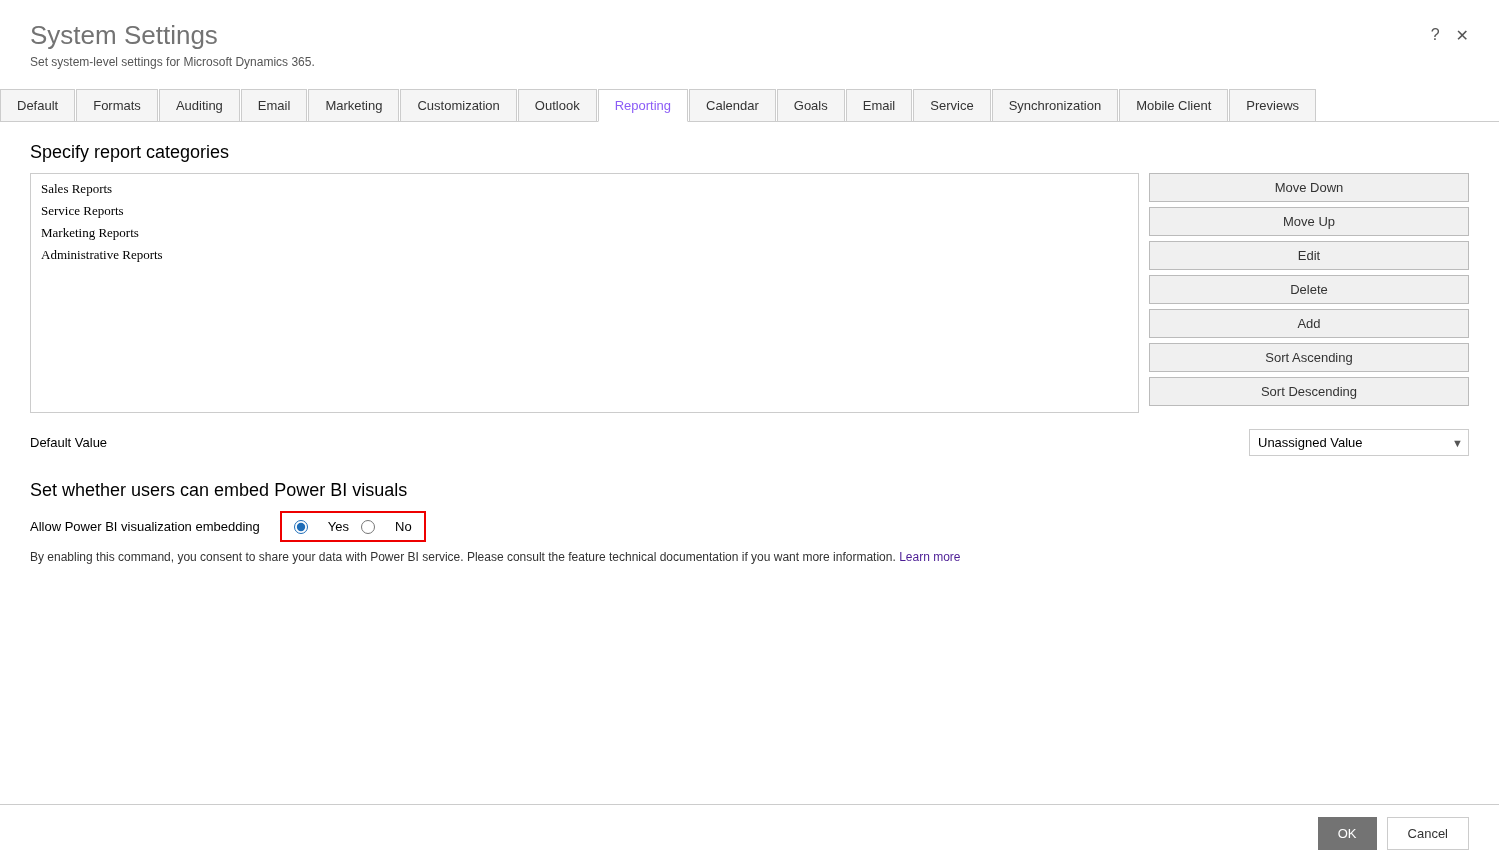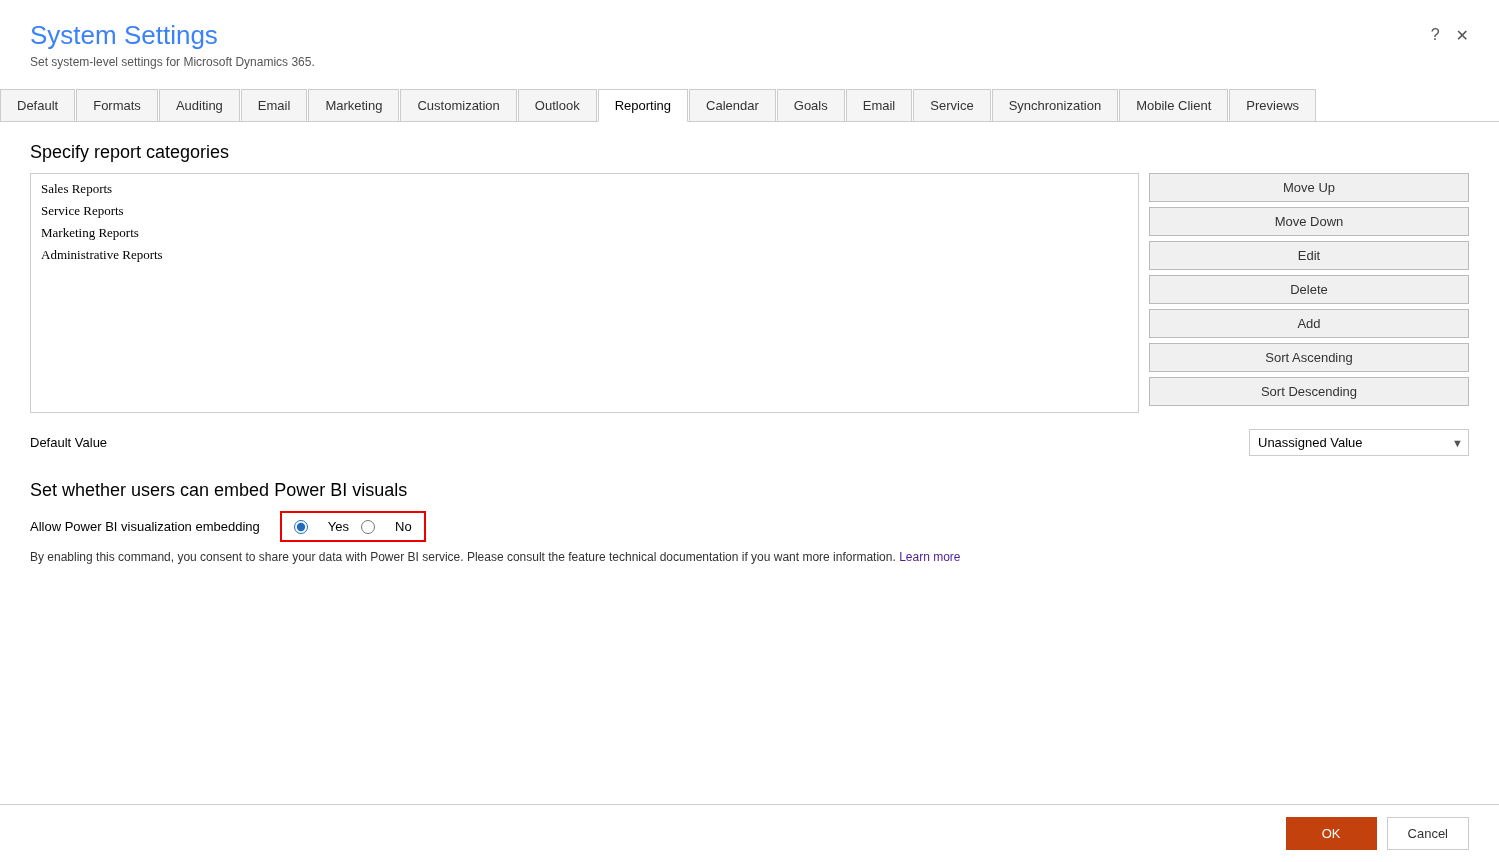--- a/index.html
+++ b/index.html
@@ -16,21 +16,21 @@
     
     .header {
       padding: 20px 30px 10px 30px;
       display: flex;
       justify-content: space-between;
       align-items: flex-start;
     }
     .header-title {
       font-size: 26px;
       font-weight: 300;
-      color: #3b82f6;
+      color: #737373;
     }
     .header-subtitle {
       font-size: 12px;
       color: #555;
       margin-top: 4px;
     }
     .header-controls {
       display: flex;
       gap: 16px;
       font-size: 16px;
@@ -56,21 +56,21 @@
       cursor: pointer;
       font-size: 13px;
       color: #333;
       margin-right: 1px;
       white-space: nowrap;
     }
     .tab.active {
       background: #fff;
       border-bottom: 1px solid #fff;
       margin-bottom: -1px;
-      color: #000000;
+      color: #8b5cf6;
       font-weight: normal;
     }
 
     
     .content {
       padding: 20px 30px;
     }
 
     
     .section-heading {
@@ -193,22 +193,22 @@
       left: 0;
       right: 0;
       border-top: 1px solid #ccc;
       padding: 12px 30px;
       display: flex;
       justify-content: flex-end;
       gap: 10px;
       background: #fff;
     }
     .footer-btn-ok {
-      padding: 8px 36px;
-      background: #c2410c;
+      padding: 8px 20px;
+      background: #737373;
       color: #fff;
       border: none;
       cursor: pointer;
       font-size: 13px;
     }
     .footer-btn-cancel {
       padding: 8px 20px;
       background: #fff;
       color: #333;
       border: 1px solid #ccc;
@@ -268,22 +268,22 @@
   <div class="section-heading">Specify report categories</div>
 
   <div class="report-categories-area">
     <div class="report-list" id="report-list">
         <div class="report-list-item">Sales Reports</div>
         <div class="report-list-item">Service Reports</div>
         <div class="report-list-item">Marketing Reports</div>
         <div class="report-list-item">Administrative Reports</div>
       </div>
     <div class="action-buttons-right">
+      <button class="action-btn">Move Down</button>
       <button class="action-btn">Move Up</button>
-      <button class="action-btn">Move Down</button>
       <button class="action-btn">Edit</button>
       <button class="action-btn">Delete</button>
       <button class="action-btn">Add</button>
       <button class="action-btn">Sort Ascending</button>
       <button class="action-btn">Sort Descending</button>
     </div>
   </div>
 
   <div class="default-value-row">
     <span class="default-value-label">Default Value</span>

